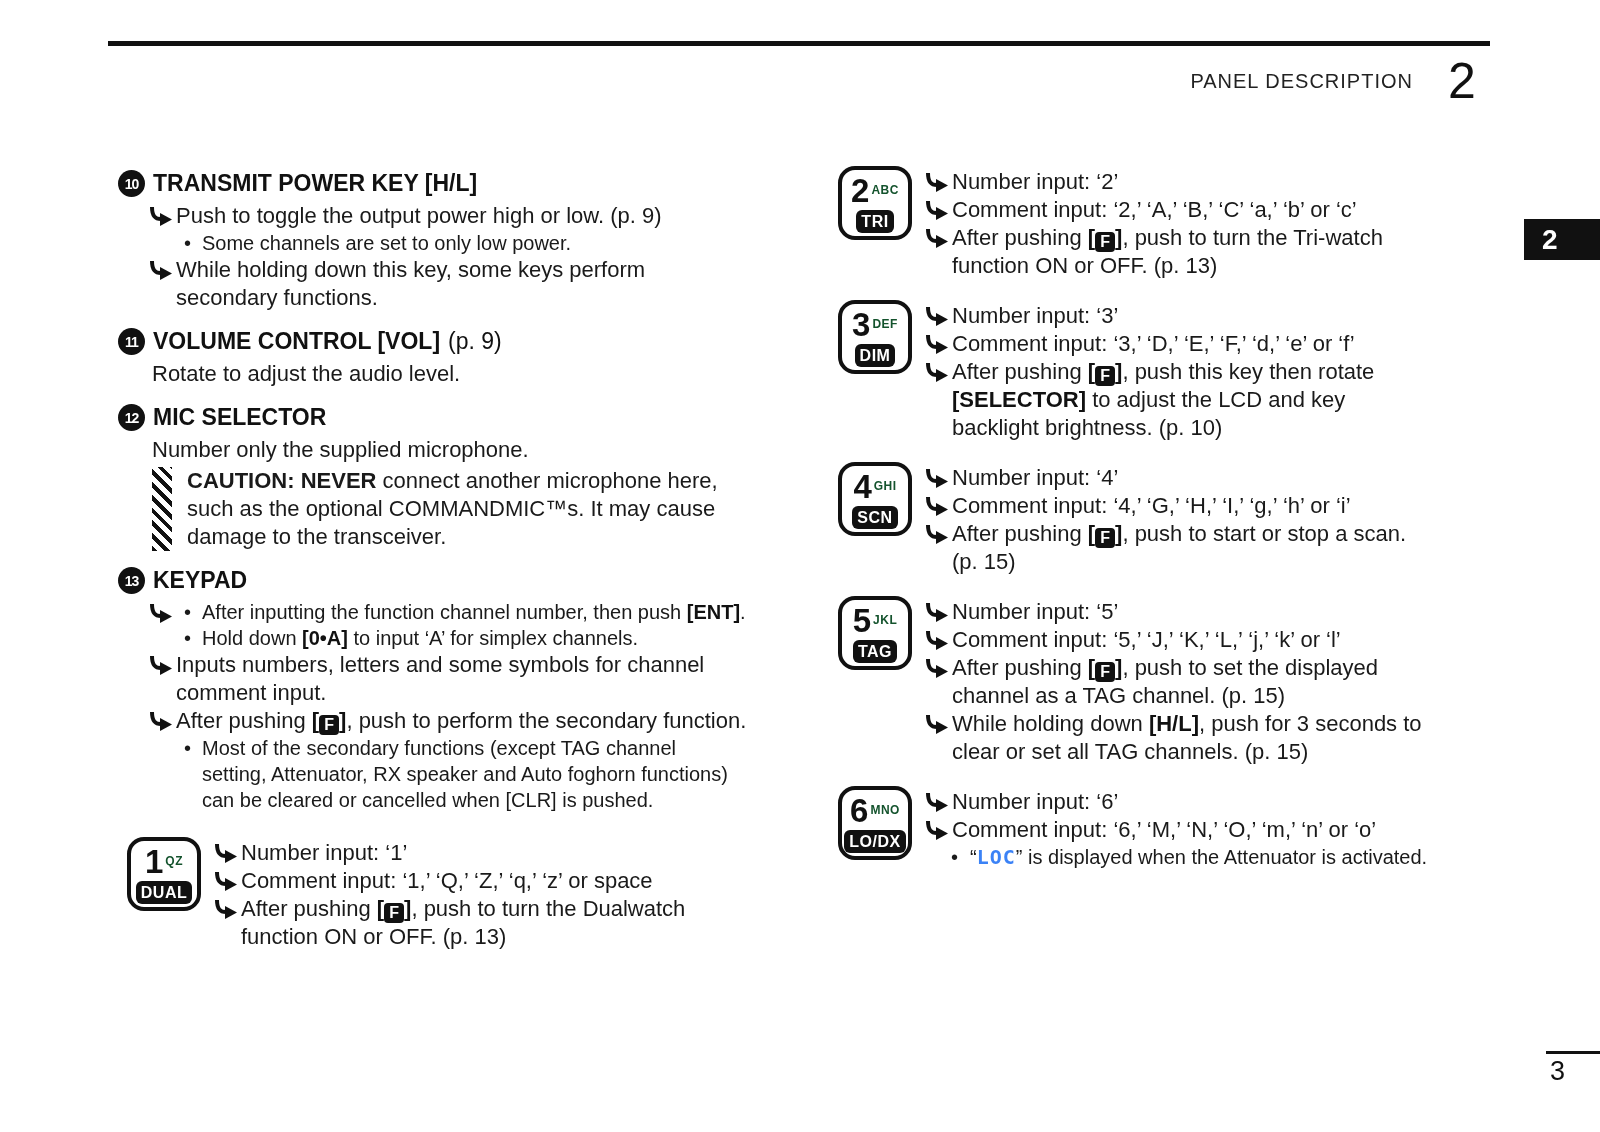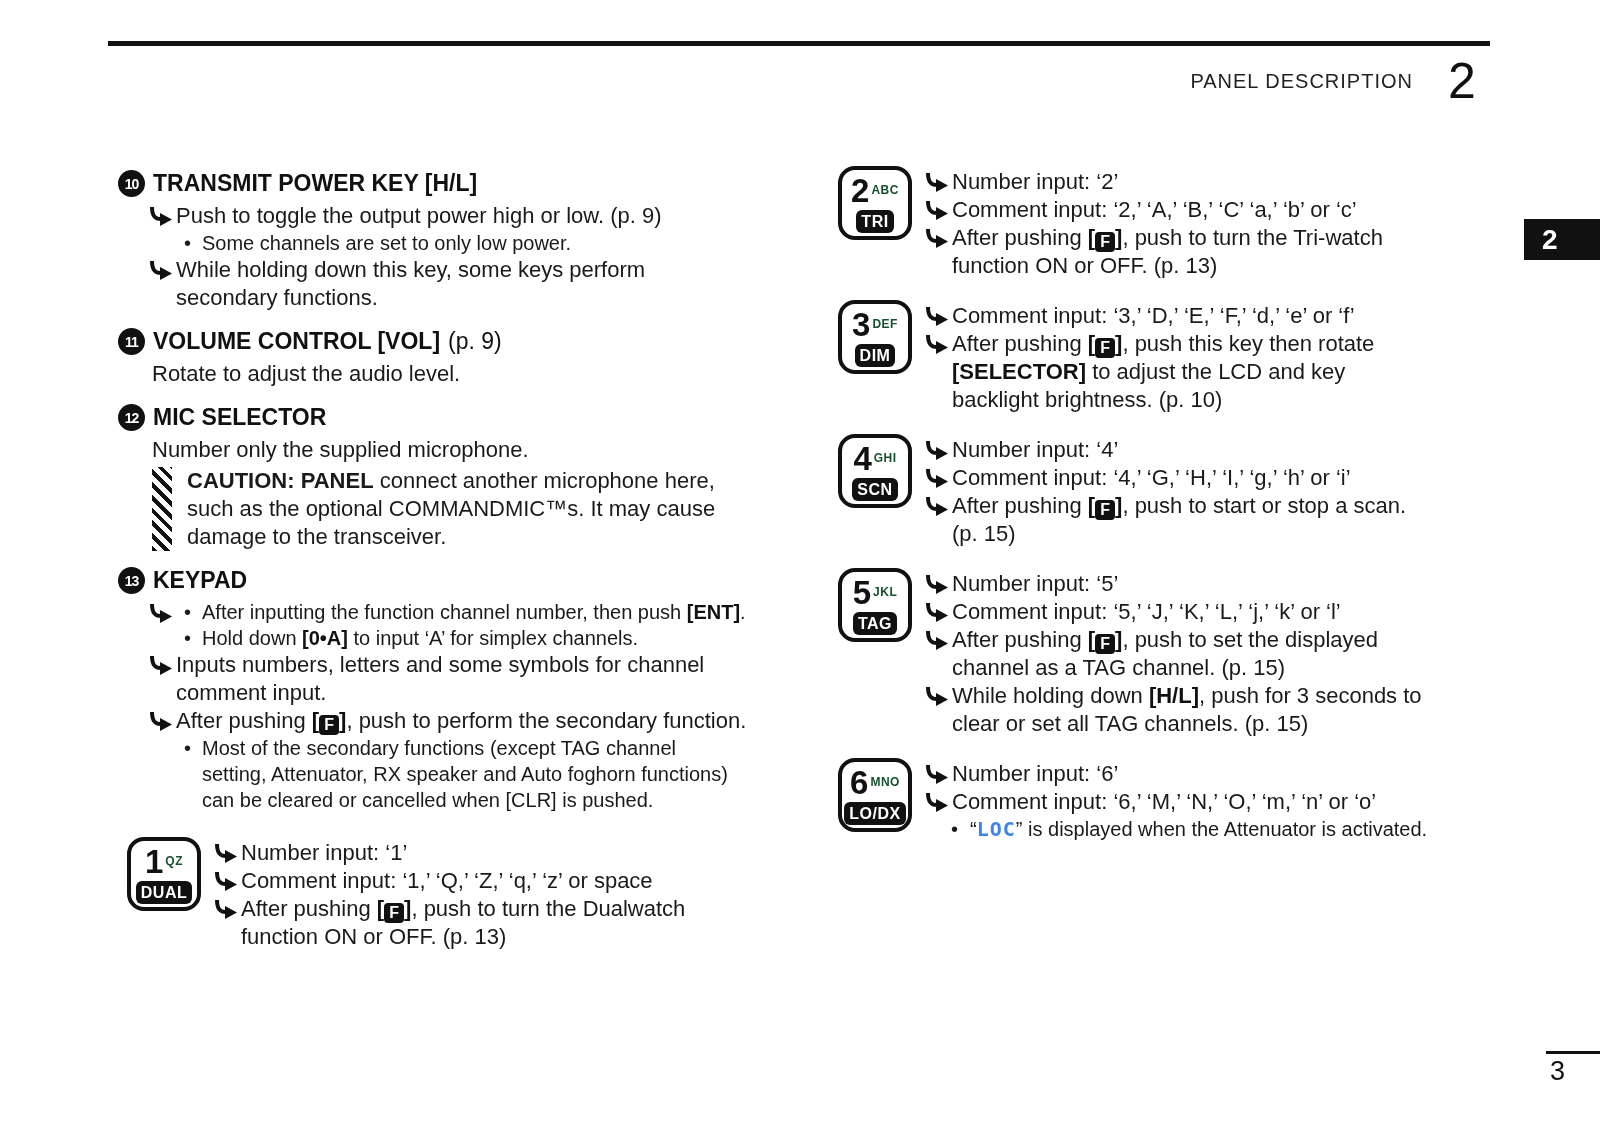--- a/index.html
+++ b/index.html
@@ -90,21 +90,21 @@
         <div class="line plain"><span class="ltext"><span>Rotate to adjust the audio level.</span></span></div>
       </div>
       <div class="section">
         <div class="sec-head">
           <span class="numcircle">12</span>
           <span>MIC SELECTOR</span>
         </div>
         <div class="line plain"><span class="ltext"><span>Number only the supplied microphone.</span></span></div>
         <div class="caution">
           <div class="hatch"></div>
-          <div class="ctext"><b>CAUTION: PANEL</b><span> connect another microphone here,
+          <div class="ctext"><b>CAUTION: NEVER</b><span> connect another microphone here,
 such as the optional COMMANDMIC™s. It may cause
 damage to the transceiver.</span></div>
         </div>
       </div>
       <div class="section">
         <div class="sec-head">
           <span class="numcircle">13</span>
           <span>KEYPAD</span>
         </div>
         <div class="line arrow"><span class="arr"><svg width="24" height="19" viewBox="0 0 24 19">
@@ -181,20 +181,24 @@
           <div class="keytop">
             <span class="kd">3</span>
             <span class="kl">DEF</span>
           </div>
           <div class="keybadge">DIM</div>
         </div>
         <div class="keylines">
           <div class="line arrow"><span class="arr"><svg width="24" height="19" viewBox="0 0 24 19">
                 <path d="M4 0 C4 9 7 12 13 12" fill="none" stroke="#111" stroke-width="4"></path>
                 <polygon points="12,6 24,12.5 12,19" fill="#111"></polygon>
+              </svg></span><span class="ltext"><span>Number input: ‘3’</span></span></div>
+          <div class="line arrow"><span class="arr"><svg width="24" height="19" viewBox="0 0 24 19">
+                <path d="M4 0 C4 9 7 12 13 12" fill="none" stroke="#111" stroke-width="4"></path>
+                <polygon points="12,6 24,12.5 12,19" fill="#111"></polygon>
               </svg></span><span class="ltext"><span>Comment input: ‘3,’ ‘D,’ ‘E,’ ‘F,’ ‘d,’ ‘e’ or ‘f’</span></span></div>
           <div class="line arrow"><span class="arr"><svg width="24" height="19" viewBox="0 0 24 19">
                 <path d="M4 0 C4 9 7 12 13 12" fill="none" stroke="#111" stroke-width="4"></path>
                 <polygon points="12,6 24,12.5 12,19" fill="#111"></polygon>
               </svg></span><span class="ltext"><span>After pushing </span><b>[</b><span class="fbox">F</span><b>]</b><span>, push this key then rotate
 </span><b>[SELECTOR]</b><span> to adjust the LCD and key
 backlight brightness. (p. 10)</span></span></div>
         </div>
       </div>
       <div class="keyblock">

